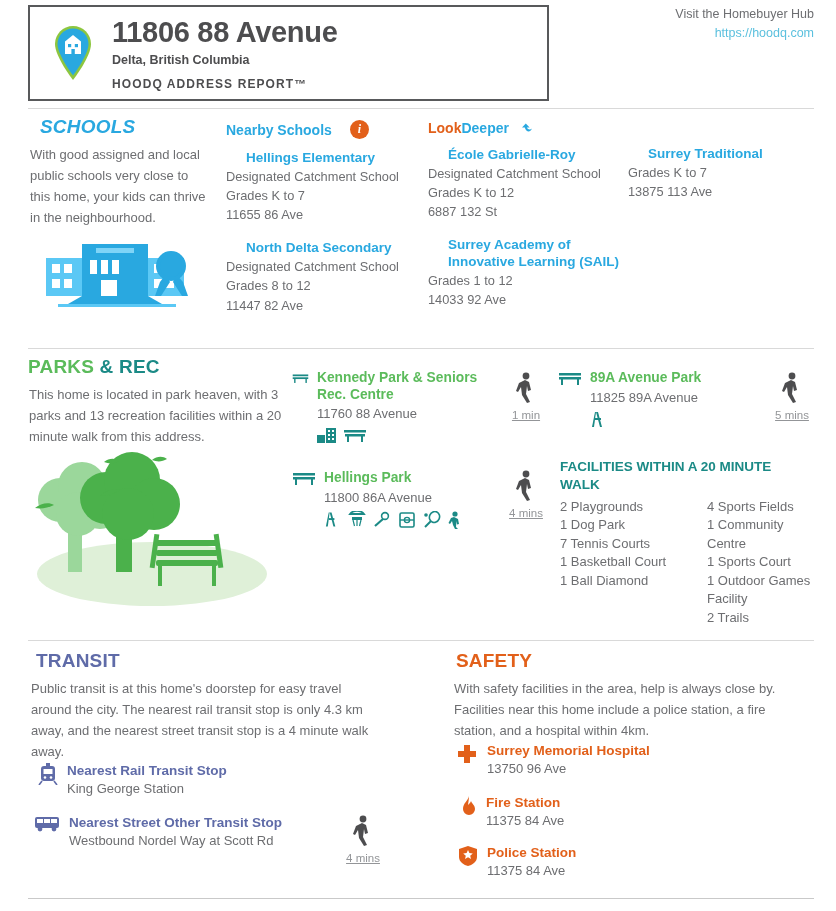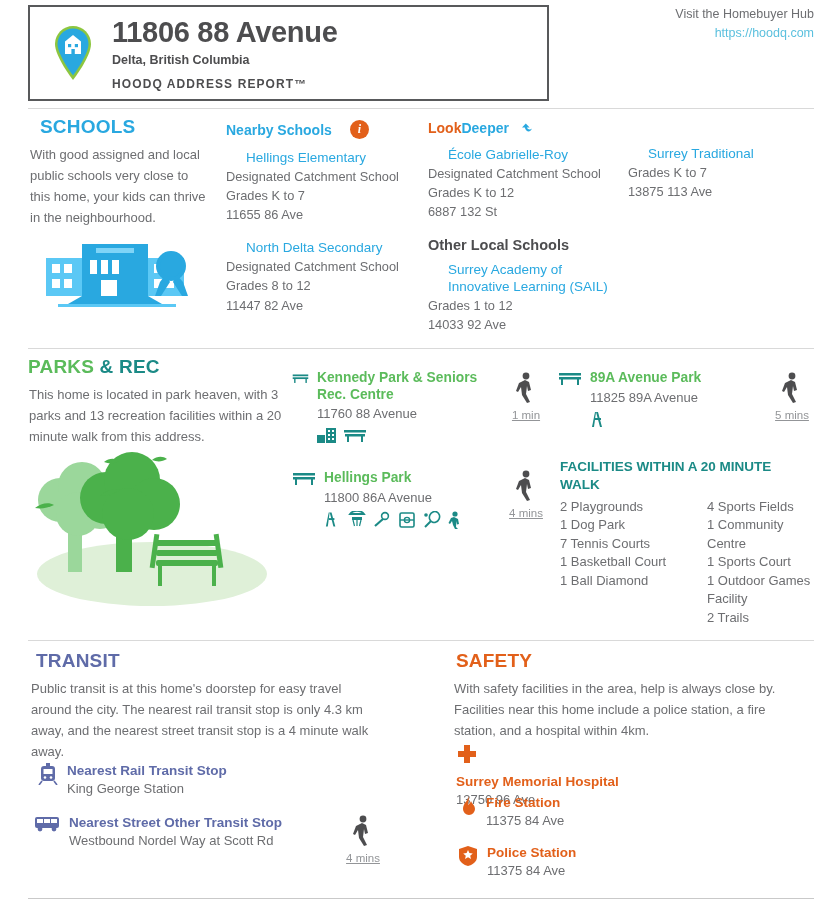--- a/index.html
+++ b/index.html
@@ -37,41 +37,41 @@
   }
   .hub a { color: #5bc0de; text-decoration: none; }
 
   
   .divider { position: absolute; left: 28px; right: 22px; height: 1px; background: #d9d9d9; }
   .sec-title { font-size: 19px; font-weight: bold; letter-spacing: 0.2px; }
   .body-copy { font-size: 13px; line-height: 1.62; color: #6d6e71; }
 
   
   .schools { position: absolute; left: 0; top: 108px; width: 836px; height: 228px; }
-  .s-title { position: absolute; left: 40px; top: 8px; color: #29a8e0; }
+  .s-title { position: absolute; left: 40px; top: 8px; color: #29a8e0; font-style: italic; }
   .s-copy { position: absolute; left: 30px; top: 36px; width: 176px; }
   .col-b { position: absolute; left: 226px; top: 12px; width: 190px; }
   .col-c { position: absolute; left: 428px; top: 12px; width: 192px; }
   .col-d { position: absolute; left: 628px; top: 38px; width: 190px; }
   .grp-head {
     font-size: 14px; font-weight: bold; color: #29a8e0;
     display: flex; align-items: center; gap: 18px; margin-bottom: 11px;
   }
   .info-dot {
     width: 19px; height: 19px; border-radius: 50%; background: #e2601a;
     color: #fff; font-size: 12px; font-weight: bold; font-style: italic;
     display: inline-flex; align-items: center; justify-content: center;
     font-family: "Liberation Serif", serif;
   }
   .lookdeeper { font-size: 14px; font-weight: bold; margin-bottom: 11px; }
   .lookdeeper .lk { color: #e2601a; }
   .lookdeeper .dp { color: #29a8e0; }
   .arrow-dn { display: inline-block; vertical-align: -2px; margin-left: 6px; }
   .school { margin-bottom: 16px; }
-  .school-name { font-size: 13.5px; font-weight: normal; color: #29a8e0; line-height: 1.25; padding-left: 20px; }
+  .school-name { font-size: 13.5px; font-weight: bold; color: #29a8e0; line-height: 1.25; padding-left: 20px; }
   .school-line { font-size: 12.8px; color: #6d6e71; line-height: 1.42; margin-top: 1px; }
   .other-head { font-size: 14.5px; font-weight: bold; color: #4d4d4f; margin: 4px 0 9px; }
 
   
   .parks { position: absolute; left: 0; top: 348px; width: 836px; height: 288px; }
   .p-title { position: absolute; left: 28px; top: 8px; }
   .p-title .g1 { color: #5bbb5b; }
   .p-title .g2 { color: #1b8a86; }
   .p-copy { position: absolute; left: 29px; top: 36px; width: 262px; }
   .park-img { position: absolute; left: 30px; top: 104px; }
@@ -185,21 +185,20 @@
         <svg class="arrow-dn" width="14" height="15" viewBox="0 0 14 15">
           <path d="M9.5 0c1.6 1.8 1.1 4.2-1 5.2V2.4L4.6 6.2 8.5 10V7.2c4.4-1.3 5.6-5.2 1-7.2z" fill="#29a8e0" transform="rotate(90 7 6)"></path>
         </svg>
       </div>
       <div class="school">
         <div class="school-name">École Gabrielle-Roy</div>
         <div class="school-line">Designated Catchment School</div>
         <div class="school-line">Grades K to 12</div>
         <div class="school-line">6887 132 St</div>
       </div>
-      <div class="other-head">Other Local Schools</div>
       <div class="school">
         <div class="school-name">Surrey Academy of Innovative Learning (SAIL)</div>
         <div class="school-line">Grades 1 to 12</div>
         <div class="school-line">14033 92 Ave</div>
       </div>
     </div>
 
     <div class="col-d">
       <div class="school">
         <div class="school-name">Surrey Traditional</div>
@@ -424,21 +423,21 @@
         <path d="M12 8 L16 10 L18 18 L15 19 L14 14 L13 22 L17 30 L14 31 L9 23 L8 15 L5 20 L3 19 L6 11z" fill="#4d4d4f"></path>
       </svg>
       <div class="walk-lbl">4 mins</div>
     </div>
   </div>
 
   <div class="safety">
     <div class="sec-title sf-title">SAFETY</div>
     <div class="body-copy sf-copy">With safety facilities in the area, help is always close by. Facilities near this home include a police station, a fire station, and a hospital within 4km.</div>
 
-    <div class="entry" style="position:absolute;left:6px;top:98px;flex-direction:column;">
+    <div class="entry" style="position:absolute;left:6px;top:98px;">
       <svg width="22" height="22" viewBox="0 0 22 22">
         <path d="M8 2 h6 v6 h6 v6 h-6 v6 h-6 v-6 h-6 v-6 h6z" fill="#e2601a"></path>
       </svg>
       <div>
         <div class="entry-name sf-name">Surrey Memorial Hospital</div>
         <div class="entry-sub">13750 96 Ave</div>
       </div>
     </div>
 
     <div class="entry" style="position:absolute;left:11px;top:150px;">

